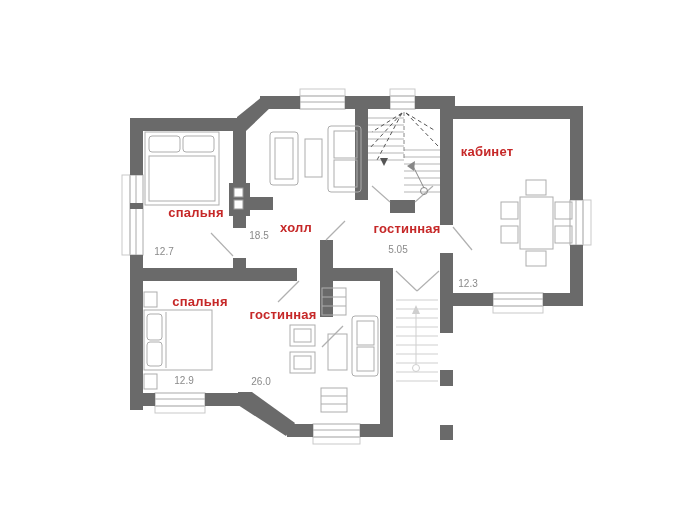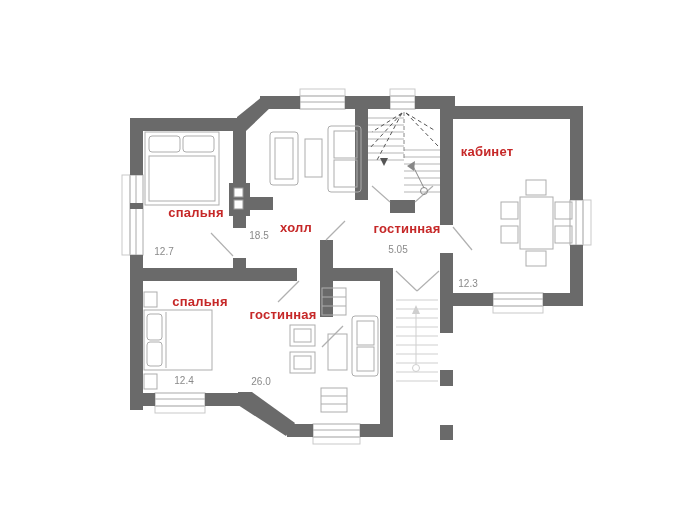--- a/index.html
+++ b/index.html
@@ -248,18 +248,18 @@
   <span class="room-label" style="left:296px;top:227px">холл</span>
   <span class="area-label" style="left:259px;top:235px">18.5</span>
 
   <span class="room-label" style="left:407px;top:228px">гостинная</span>
   <span class="area-label" style="left:398px;top:249px">5.05</span>
 
   <span class="room-label" style="left:487px;top:151px">кабинет</span>
   <span class="area-label" style="left:468px;top:283px">12.3</span>
 
   <span class="room-label" style="left:200px;top:301px">спальня</span>
-  <span class="area-label" style="left:184px;top:380px">12.4</span>
+  <span class="area-label" style="left:184px;top:380px">12.9</span>
 
   <span class="room-label" style="left:283px;top:314px">гостинная</span>
   <span class="area-label" style="left:261px;top:381px">26.0</span>
 
 </div>
 
 </body></html>

